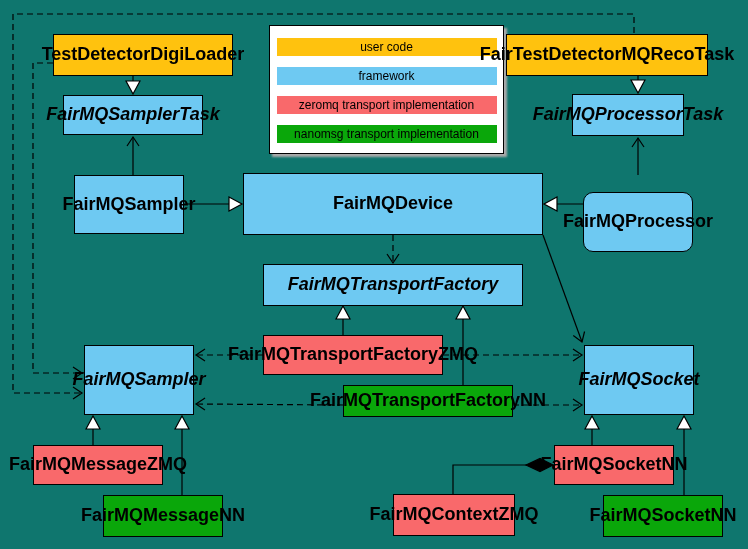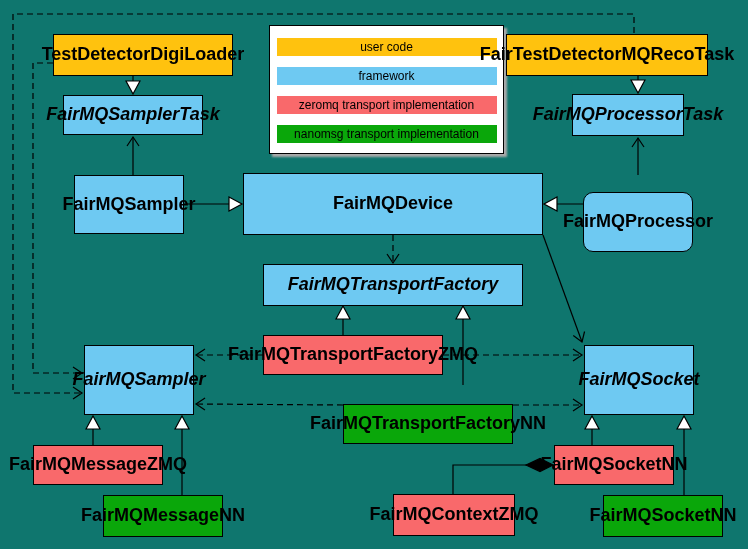--- a/index.html
+++ b/index.html
@@ -98,21 +98,21 @@
   <div class="node c-fw" style="left:583px;top:192px;width:110px;height:60px;border-radius:10px;">FairMQProcessor</div>
 
   <div class="node c-fw abstract" style="left:263px;top:264px;width:260px;height:42px;">FairMQTransportFactory</div>
 
   <div class="node c-fw abstract" style="left:84px;top:345px;width:110px;height:70px;">FairMQSampler</div>
 
   <div class="node c-fw abstract" style="left:584px;top:345px;width:110px;height:70px;">FairMQSocket</div>
 
   <div class="node c-zmq" style="left:263px;top:335px;width:180px;height:40px;">FairMQTransportFactoryZMQ</div>
 
-  <div class="node c-nn" style="left:343px;top:385px;width:170px;height:40px;margin-top:19px;">FairMQTransportFactoryNN</div>
+  <div class="node c-nn" style="left:343px;top:385px;width:170px;height:32px;">FairMQTransportFactoryNN</div>
 
   <div class="node c-zmq" style="left:33px;top:445px;width:130px;height:40px;">FairMQMessageZMQ</div>
 
   <div class="node c-nn" style="left:103px;top:495px;width:120px;height:42px;">FairMQMessageNN</div>
 
   <div class="node c-zmq" style="left:393px;top:494px;width:122px;height:42px;">FairMQContextZMQ</div>
 
   <div class="node c-zmq" style="left:554px;top:445px;width:120px;height:40px;">FairMQSocketNN</div>
 
   <div class="node c-nn" style="left:603px;top:495px;width:120px;height:42px;">FairMQSocketNN</div>

